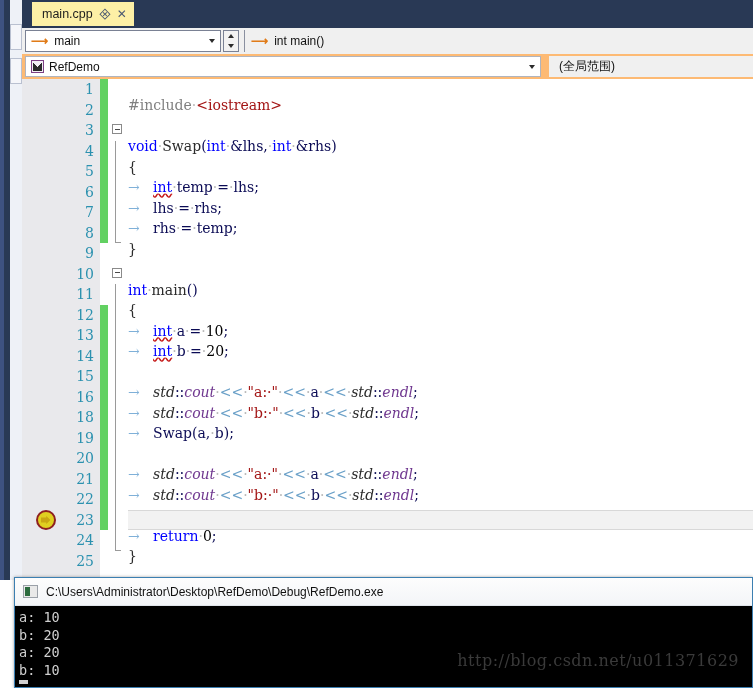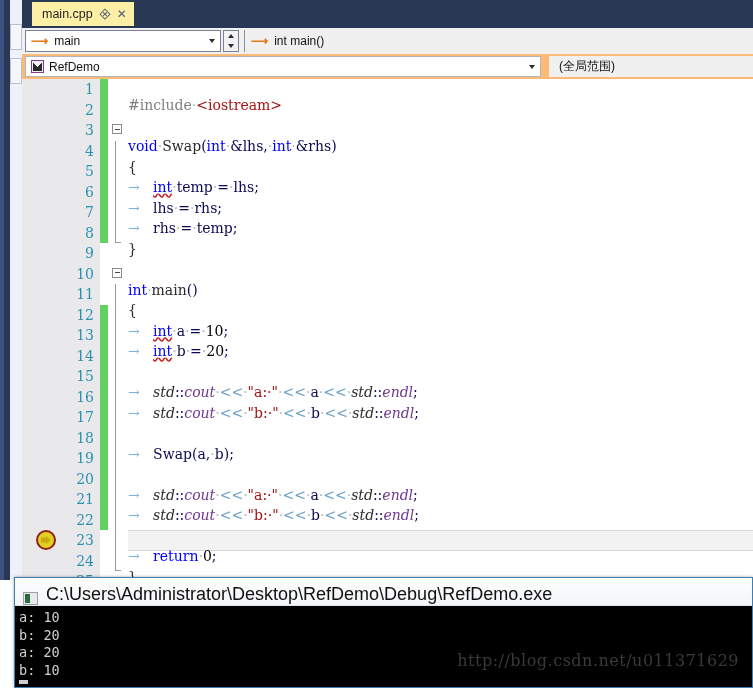--- a/index.html
+++ b/index.html
@@ -362,23 +362,23 @@
     width: 739px; height: 111px;
     background: #ffffff;
     border: 1px solid #3c7fb1;
     box-sizing: border-box;
     box-shadow: 0 0 3px rgba(0,0,0,0.35);
   }
   .console-title {
     height: 28px;
     background: linear-gradient(180deg, #fdfdfd 0%, #f3f5f8 100%);
     display: flex;
-    align-items: flex-end;
+    align-items: center;
     padding-left: 8px;
-    font-size: 18px;
+    font-size: 12px;
     color: #111;
     gap: 8px;
     border-bottom: 1px solid #dfe4ea;
     box-sizing: border-box;
   }
   .console-ico {
     width: 15px; height: 13px;
     background: #e9e9e9;
     border: 1px solid #9aa0a8;
     box-sizing: border-box;
@@ -487,21 +487,20 @@
         <div class="row"><span class="lineno">7</span><span class="fold-col"></span><span class="fold-line" style="height: 20.5px;"></span><span class="code-text"><span class="t-tab">→</span><span class="t-ws">   </span><span class="t-id">rhs</span><span class="t-ws">·</span><span class="t-id">=</span><span class="t-ws">·</span><span class="t-id">temp;</span></span></div>
         <div class="row"><span class="lineno">8</span><span class="fold-col"></span><span class="fold-line end" style="height: 20.5px;"></span><span class="code-text"><span class="t-fn">}</span></span></div>
         <div class="row"><span class="lineno">9</span><span class="code-text"></span></div>
         <div class="row"><span class="lineno">10</span><span class="fold-col"><span class="fold-box"></span></span><span class="code-text"><span class="t-kw">int</span><span class="t-ws">·</span><span class="t-fn">main</span><span class="t-id">()</span></span></div>
         <div class="row"><span class="lineno">11</span><span class="fold-col"></span><span class="fold-line" style="height: 20.5px;"></span><span class="code-text"><span class="t-fn">{</span></span></div>
         <div class="row"><span class="lineno">12</span><span class="fold-col"></span><span class="fold-line" style="height: 20.5px;"></span><span class="code-text"><span class="t-tab">→</span><span class="t-ws">   </span><span class="t-kw squiggle">int</span><span class="t-ws">·</span><span class="t-id">a</span><span class="t-ws">·</span><span class="t-id">=</span><span class="t-ws">·</span><span class="t-num">10</span><span class="t-id">;</span></span></div>
         <div class="row"><span class="lineno">13</span><span class="fold-col"></span><span class="fold-line" style="height: 20.5px;"></span><span class="code-text"><span class="t-tab">→</span><span class="t-ws">   </span><span class="t-kw squiggle">int</span><span class="t-ws">·</span><span class="t-id">b</span><span class="t-ws">·</span><span class="t-id">=</span><span class="t-ws">·</span><span class="t-num">20</span><span class="t-id">;</span></span></div>
         <div class="row"><span class="lineno">14</span><span class="fold-col"></span><span class="fold-line" style="height: 20.5px;"></span><span class="code-text"></span></div>
         <div class="row"><span class="lineno">15</span><span class="fold-col"></span><span class="fold-line" style="height: 20.5px;"></span><span class="code-text"><span class="t-tab">→</span><span class="t-ws">   </span><span class="t-ns">std</span><span class="t-id">::</span><span class="t-mem">cout</span><span class="t-ws">·</span><span class="t-op">&lt;&lt;</span><span class="t-ws">·</span><span class="t-str">"a:·"</span><span class="t-ws">·</span><span class="t-op">&lt;&lt;</span><span class="t-ws">·</span><span class="t-id">a</span><span class="t-ws">·</span><span class="t-op">&lt;&lt;</span><span class="t-ws">·</span><span class="t-ns">std</span><span class="t-id">::</span><span class="t-mem">endl</span><span class="t-id">;</span></span></div>
         <div class="row"><span class="lineno">16</span><span class="fold-col"></span><span class="fold-line" style="height: 20.5px;"></span><span class="code-text"><span class="t-tab">→</span><span class="t-ws">   </span><span class="t-ns">std</span><span class="t-id">::</span><span class="t-mem">cout</span><span class="t-ws">·</span><span class="t-op">&lt;&lt;</span><span class="t-ws">·</span><span class="t-str">"b:·"</span><span class="t-ws">·</span><span class="t-op">&lt;&lt;</span><span class="t-ws">·</span><span class="t-id">b</span><span class="t-ws">·</span><span class="t-op">&lt;&lt;</span><span class="t-ws">·</span><span class="t-ns">std</span><span class="t-id">::</span><span class="t-mem">endl</span><span class="t-id">;</span></span></div>
-        <div class="row"><span class="lineno">17</span><span class="fold-col"></span><span class="fold-line" style="height: 20.5px;"></span><span class="code-text"></span></div>
         <div class="row"><span class="lineno">18</span><span class="fold-col"></span><span class="fold-line" style="height: 20.5px;"></span><span class="code-text"><span class="t-tab">→</span><span class="t-ws">   </span><span class="t-id">Swap</span><span class="t-id">(a,</span><span class="t-ws">·</span><span class="t-id">b);</span></span></div>
         <div class="row"><span class="lineno">19</span><span class="fold-col"></span><span class="fold-line" style="height: 20.5px;"></span><span class="code-text"></span></div>
         <div class="row"><span class="lineno">20</span><span class="fold-col"></span><span class="fold-line" style="height: 20.5px;"></span><span class="code-text"><span class="t-tab">→</span><span class="t-ws">   </span><span class="t-ns">std</span><span class="t-id">::</span><span class="t-mem">cout</span><span class="t-ws">·</span><span class="t-op">&lt;&lt;</span><span class="t-ws">·</span><span class="t-str">"a:·"</span><span class="t-ws">·</span><span class="t-op">&lt;&lt;</span><span class="t-ws">·</span><span class="t-id">a</span><span class="t-ws">·</span><span class="t-op">&lt;&lt;</span><span class="t-ws">·</span><span class="t-ns">std</span><span class="t-id">::</span><span class="t-mem">endl</span><span class="t-id">;</span></span></div>
         <div class="row"><span class="lineno">21</span><span class="fold-col"></span><span class="fold-line" style="height: 20.5px;"></span><span class="code-text"><span class="t-tab">→</span><span class="t-ws">   </span><span class="t-ns">std</span><span class="t-id">::</span><span class="t-mem">cout</span><span class="t-ws">·</span><span class="t-op">&lt;&lt;</span><span class="t-ws">·</span><span class="t-str">"b:·"</span><span class="t-ws">·</span><span class="t-op">&lt;&lt;</span><span class="t-ws">·</span><span class="t-id">b</span><span class="t-ws">·</span><span class="t-op">&lt;&lt;</span><span class="t-ws">·</span><span class="t-ns">std</span><span class="t-id">::</span><span class="t-mem">endl</span><span class="t-id">;</span></span></div>
         <div class="row"><span class="lineno">22</span><span class="fold-col"></span><span class="fold-line" style="height: 20.5px;"></span><span class="code-text"></span></div>
         <div class="row"><div class="cur-stmt-hl"></div><div class="cur-arrow"></div><span class="lineno">23</span><span class="fold-col"></span><span class="fold-line" style="height: 20.5px;"></span><span class="code-text"><span class="t-tab">→</span><span class="t-ws">   </span><span class="t-kw">return</span><span class="t-ws">·</span><span class="t-num">0</span><span class="t-id">;</span></span></div>
         <div class="row"><span class="lineno">24</span><span class="fold-col"></span><span class="fold-line end" style="height: 20.5px;"></span><span class="code-text"><span class="t-fn">}</span></span></div>
         <div class="row"><span class="lineno">25</span><span class="code-text"></span></div>
       </div>
   </div>

